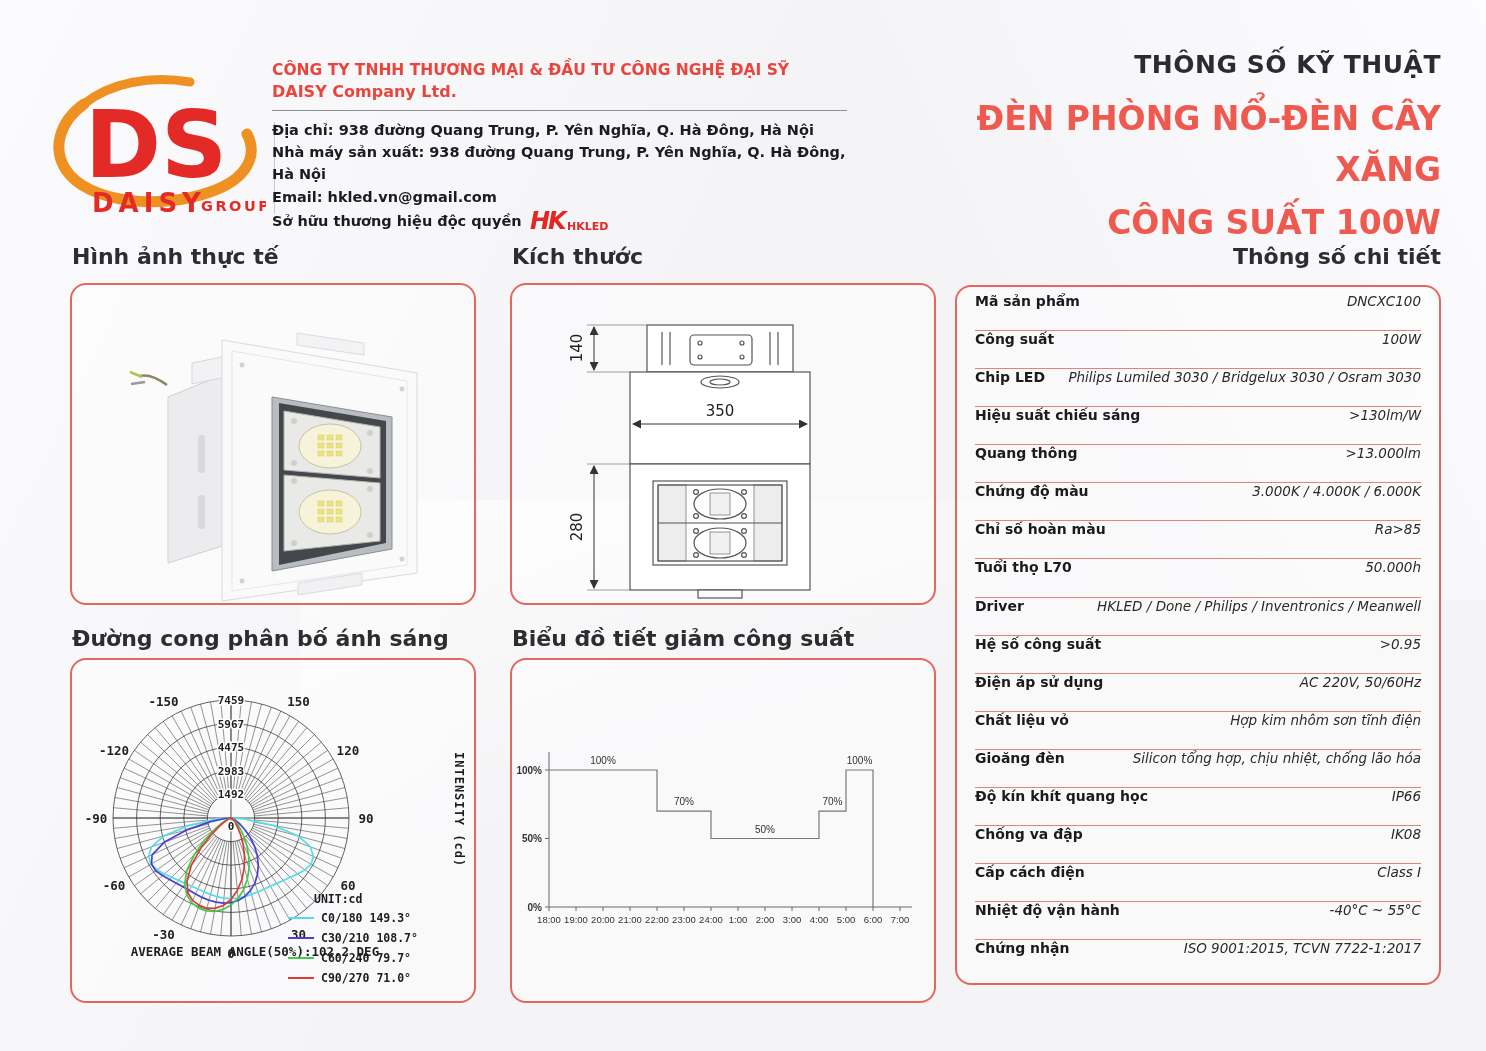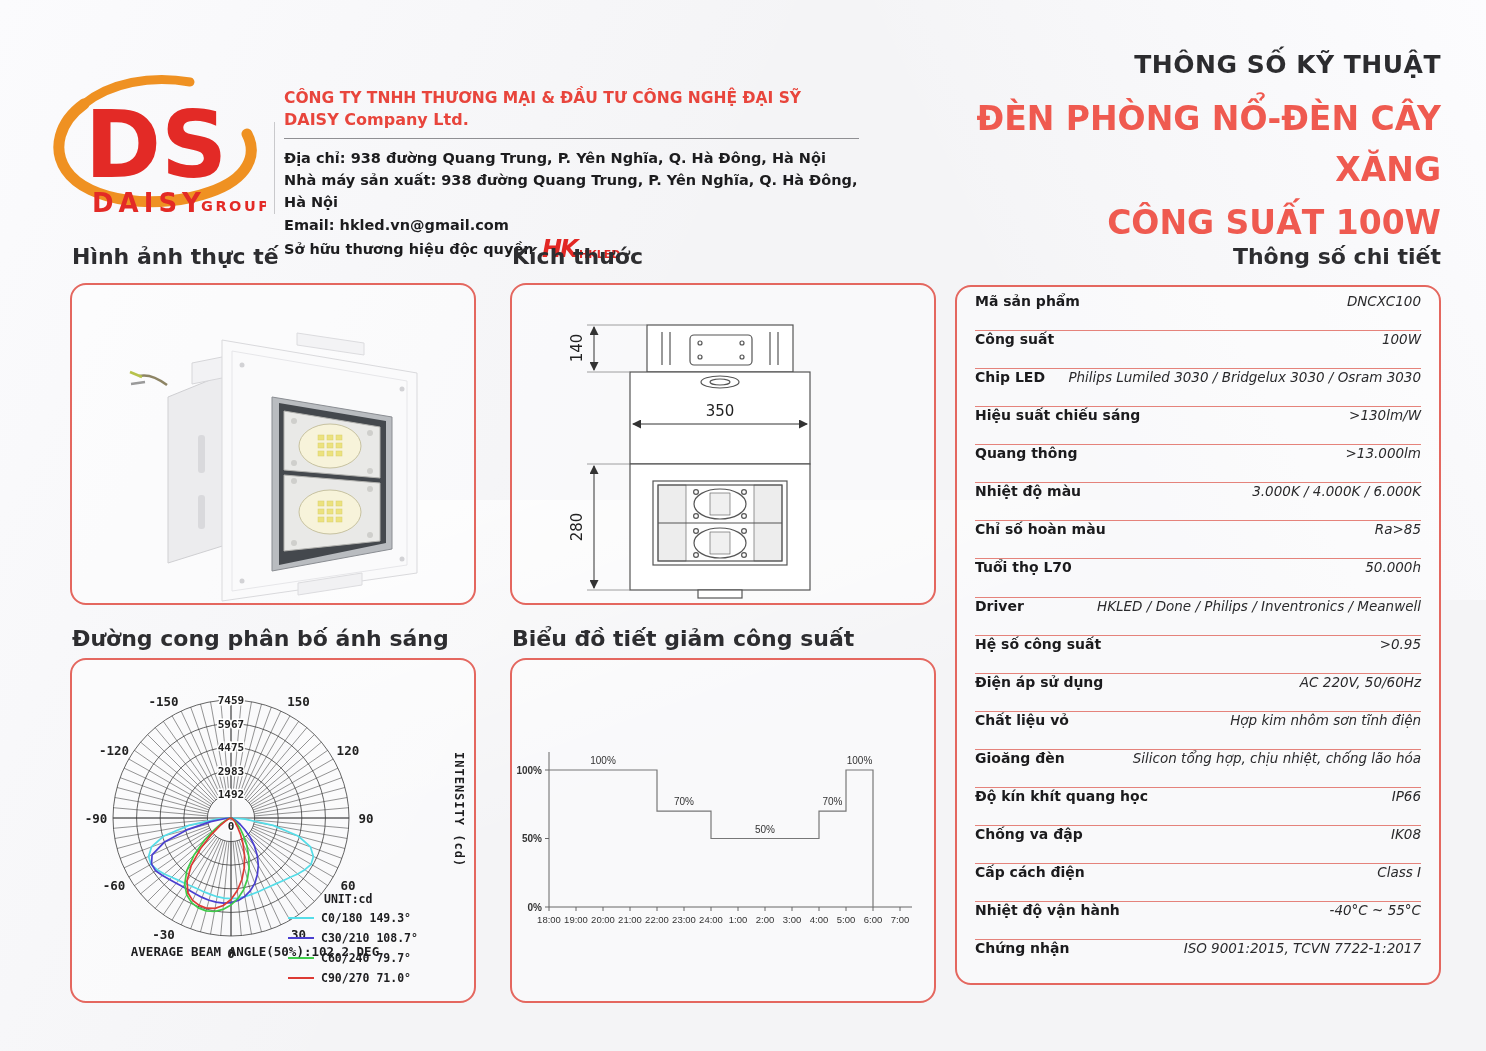--- a/index.html
+++ b/index.html
@@ -6,21 +6,21 @@
   .page{position:relative;width:1486px;height:1051px;margin:0 auto;overflow:hidden;
         background:#f4f4f6;font-family:"DejaVu Sans","Liberation Sans",sans-serif;color:#222;}
   .bg-shape{position:absolute;pointer-events:none;}
   .bg1{left:0;top:0;width:900px;height:1051px;background:linear-gradient(115deg,#fbfbfd 0%,rgba(255,255,255,0) 60%);}
   .bg2{left:600px;top:0;width:886px;height:600px;background:linear-gradient(245deg,#fcfcfe 0%,rgba(255,255,255,0) 55%);}
   .bg3{left:300px;top:500px;width:800px;height:551px;background:linear-gradient(160deg,rgba(255,255,255,.7) 0%,rgba(255,255,255,0) 50%);}
 
   
   .logo-svg{position:absolute;left:48px;top:58px;}
   .v-div{position:absolute;left:274px;top:122px;width:1px;height:92px;background:#c9c9cc;}
-  .company{position:absolute;left:284px;top:60px;width:575px;margin-top:28px;}
+  .company{position:absolute;left:272px;top:60px;width:575px;}
   .co-name{font-weight:bold;color:#e8453c;font-size:15.5px;line-height:1.35;}
   .co-name.en{font-size:16px;}
   .co-hr{border:none;border-top:1.5px solid #8f8f93;margin:7px 0 8px 0;}
   .co-line{font-weight:bold;color:#1c1c1e;font-size:14.5px;line-height:1.55;}
   .co-trademark{display:flex;align-items:center;gap:8px;}
   .hk-mark{font-family:"DejaVu Sans",sans-serif;}
   .title-block{position:absolute;left:880px;top:50px;width:561px;text-align:right;}
   .doc-title{font-size:25px;font-weight:bold;color:#2c2c2f;letter-spacing:.5px;}
   .prod-title{font-size:33px;font-weight:bold;color:#ef5a50;margin-top:14px;line-height:1.55;}
 
@@ -36,21 +36,21 @@
   #panel-step{left:510px;top:658px;width:426px;height:345px;}
 
   
   .spec-row{flex:1;display:flex;justify-content:space-between;margin:0 18px;border-bottom:1px solid #e5837b;}
   .spec-row:last-child{border-bottom:none;}
   .spec-label{font-weight:bold;font-size:14px;color:#1b1b1d;white-space:nowrap;}
   .spec-value{font-style:italic;font-size:13.5px;color:#2a2a2c;text-align:right;}
 
   
   .polar-legend{position:absolute;right:10px;top:232px;width:176px;font-family:"DejaVu Sans Mono","Liberation Mono",monospace;font-size:11.5px;color:#1d1d1f;font-weight:bold;}
-  .legend-unit{margin-left:36px;margin-bottom:2px;}
+  .legend-unit{margin-left:26px;margin-bottom:2px;}
   .legend-row{display:flex;align-items:center;gap:7px;height:20px;text-align:center;}
   .legend-swatch{display:inline-block;width:26px;height:0;border-top:2px solid #000;}
   .polar-note{position:absolute;left:28px;top:284px;width:310px;text-align:center;
       font-family:"DejaVu Sans Mono","Liberation Mono",monospace;font-weight:bold;font-size:12.5px;color:#1d1d1f;}
   .polar-ylab{position:absolute;right:8px;top:92px;writing-mode:vertical-rl;
       font-family:"DejaVu Sans Mono","Liberation Mono",monospace;font-weight:bold;font-size:12px;color:#1d1d1f;letter-spacing:1px;}
 </style>
 </head>
 <body>
 
@@ -227,21 +227,21 @@
       </div>
       <div class="spec-row">
         <div class="spec-label">Hiệu suất chiếu sáng</div>
         <div class="spec-value">&gt;130lm/W</div>
       </div>
       <div class="spec-row">
         <div class="spec-label">Quang thông</div>
         <div class="spec-value">&gt;13.000lm</div>
       </div>
       <div class="spec-row">
-        <div class="spec-label">Nhiệt độ màu</div>
+        <div class="spec-label">Chứng độ màu</div>
         <div class="spec-value">3.000K / 4.000K / 6.000K</div>
       </div>
       <div class="spec-row">
         <div class="spec-label">Chỉ số hoàn màu</div>
         <div class="spec-value">Ra&gt;85</div>
       </div>
       <div class="spec-row">
         <div class="spec-label">Tuổi thọ L70</div>
         <div class="spec-value">50.000h</div>
       </div>

